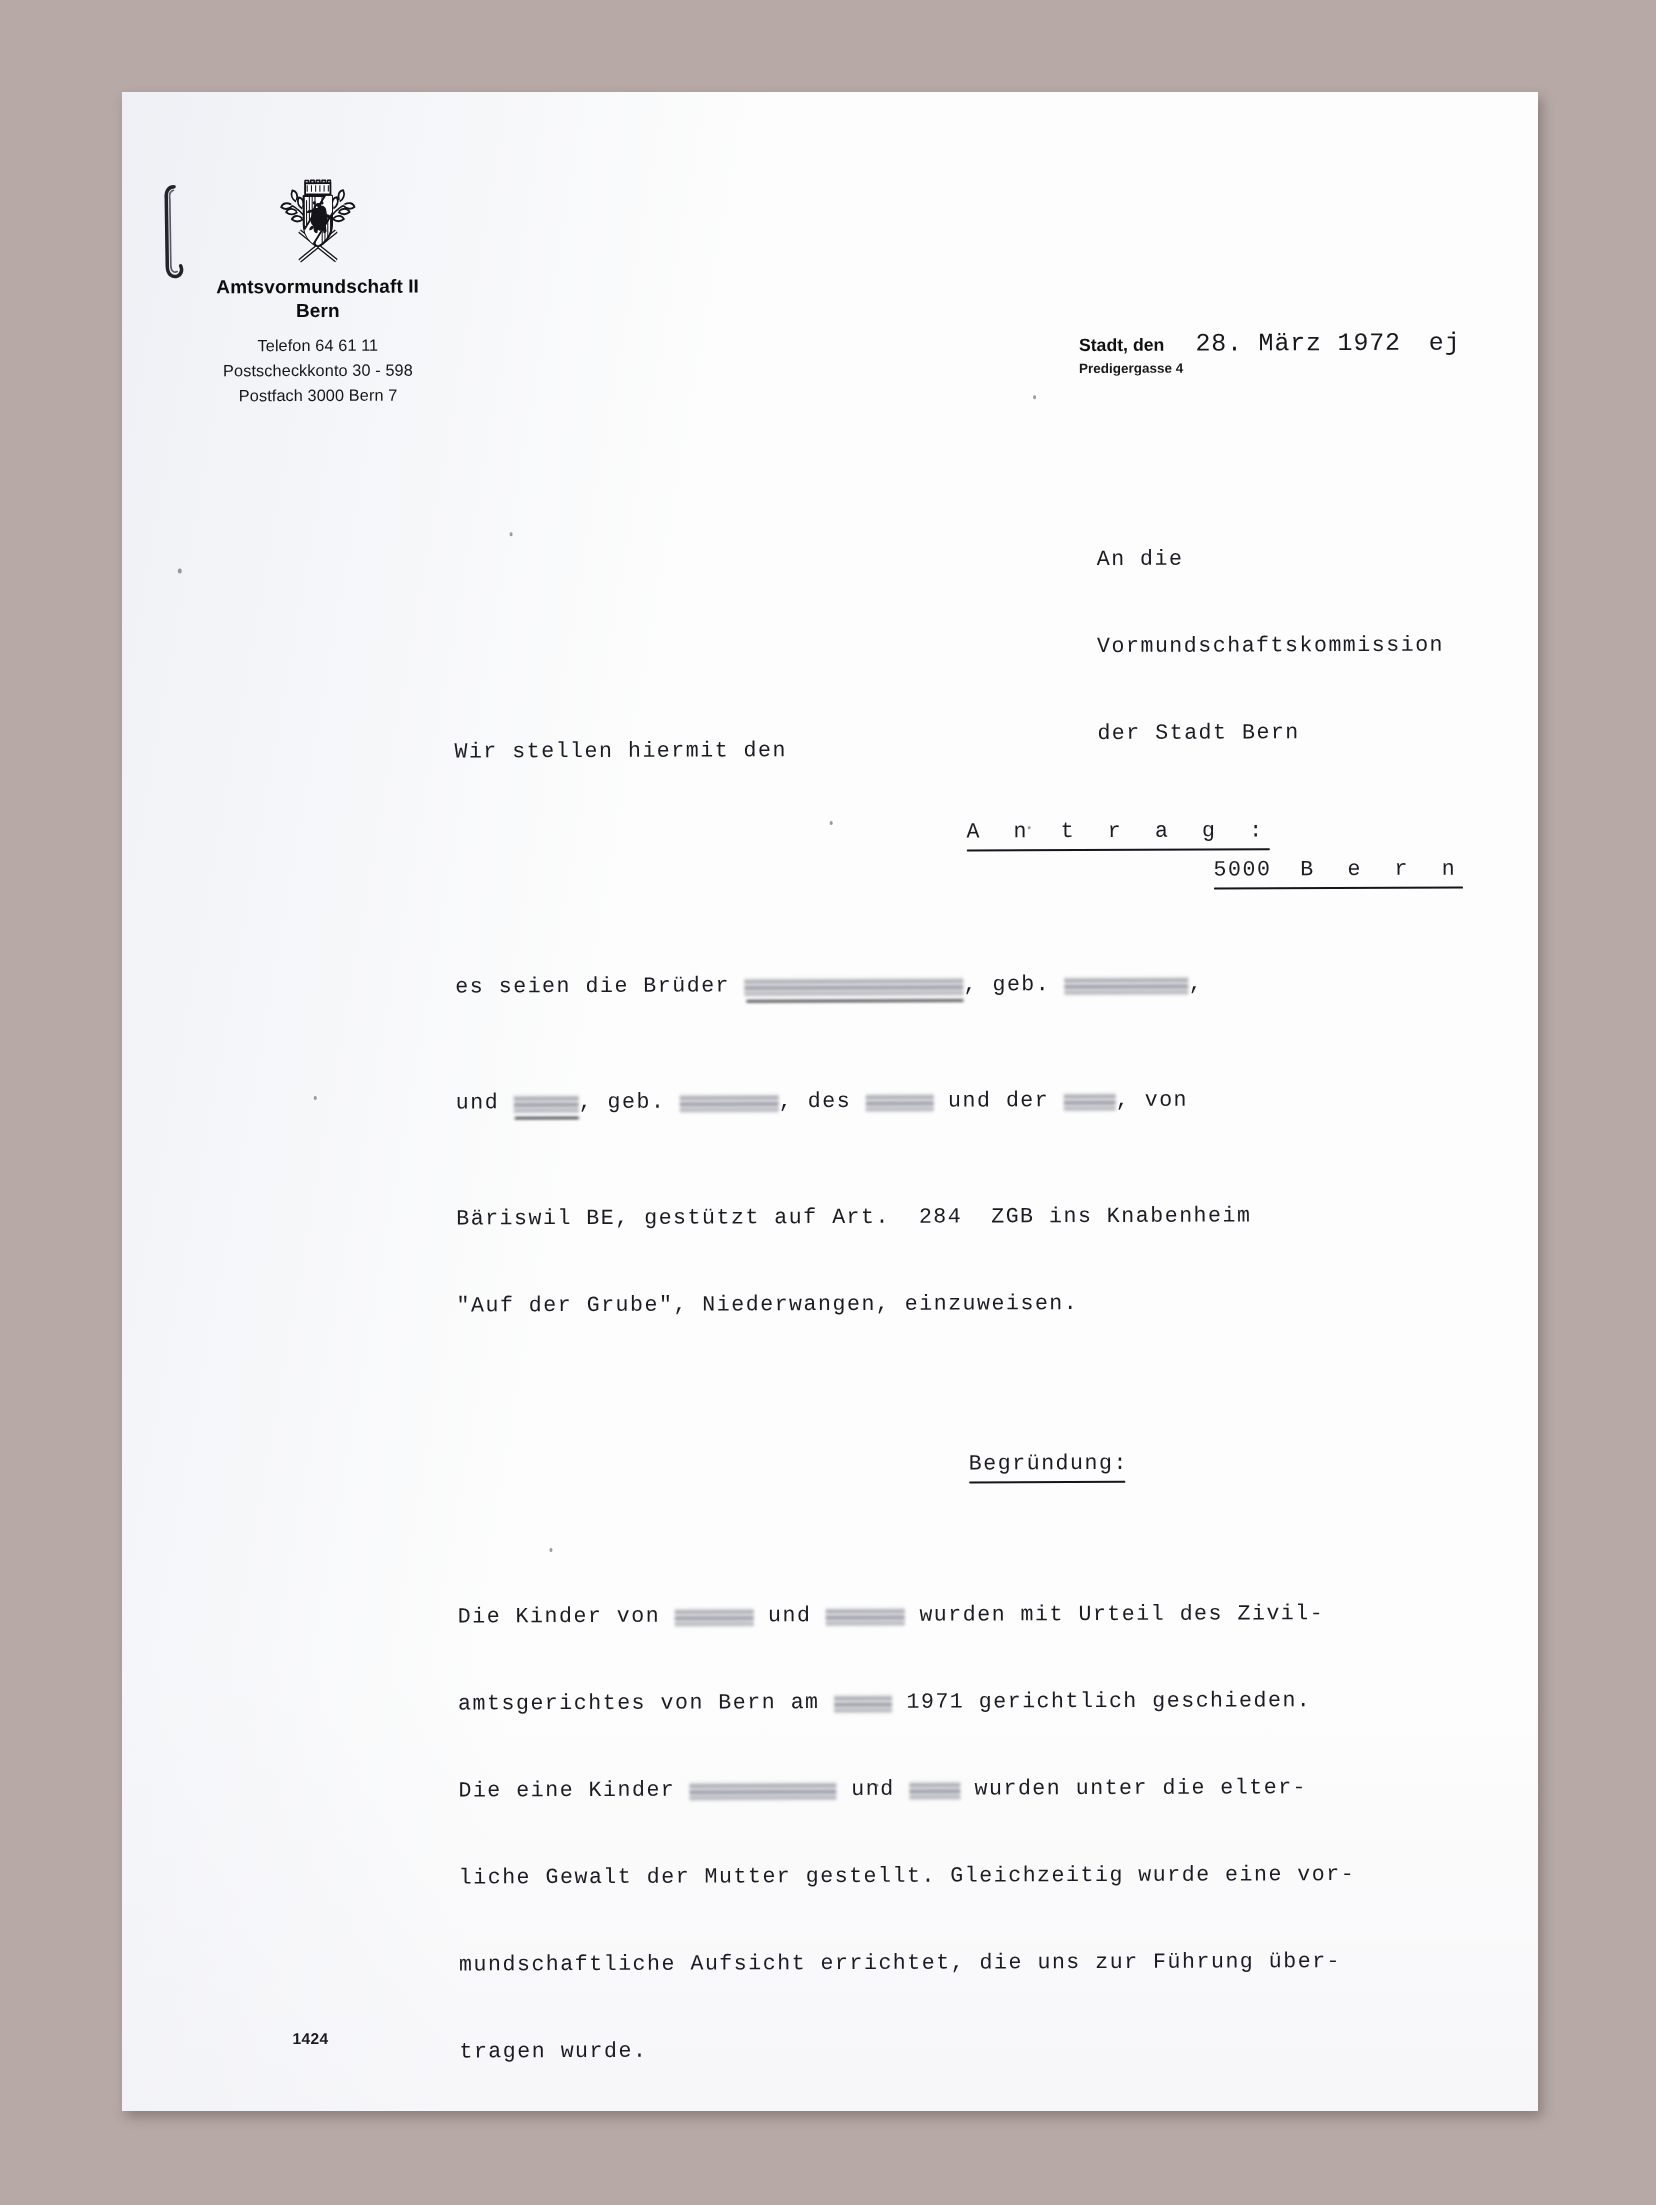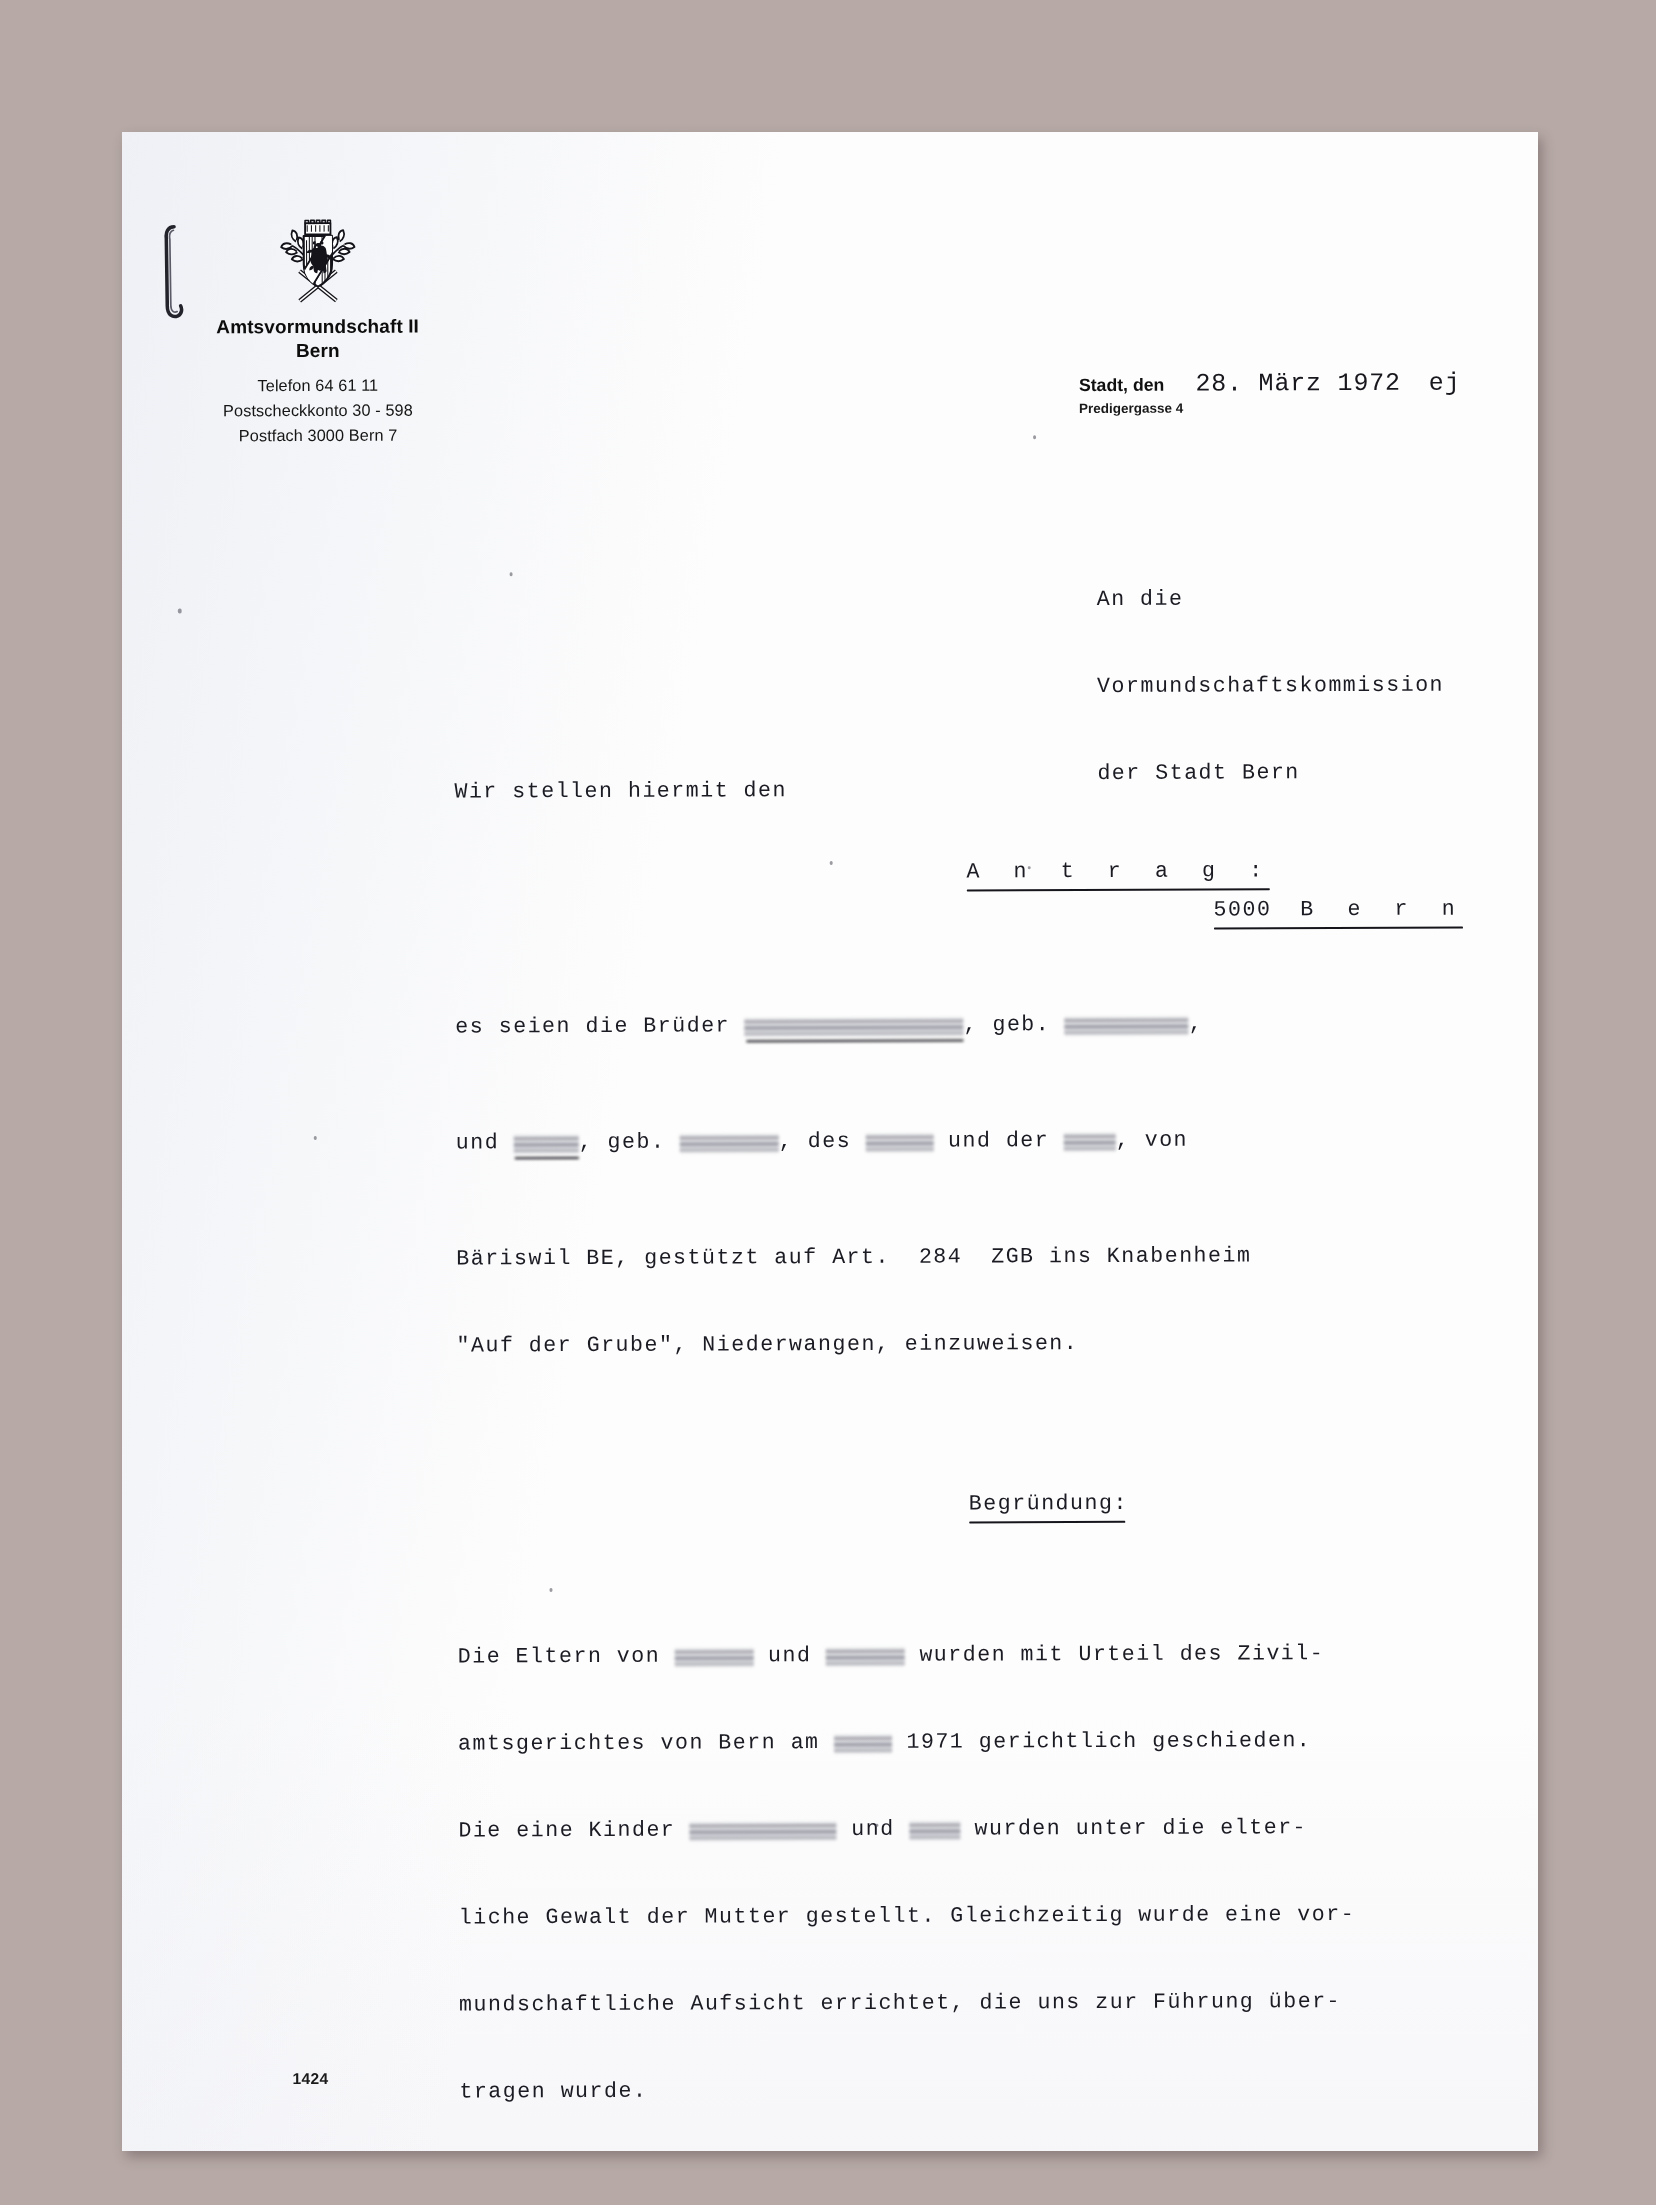--- a/index.html
+++ b/index.html
@@ -12,21 +12,20 @@
     position:relative;
   }
 
   
   #sheet{
     position:absolute;
     left:122px;top:92px;
     width:1416px;height:2019px;
     background:#fdfdfd;
     box-shadow:4.2px 5.7px 11.3px rgba(60,45,45,.35);
-    margin-top:40px;
   }
   
   #sheet:before{
     content:"";position:absolute;inset:0;
     background:
       linear-gradient(100deg,rgba(236,238,244,.85) 0%,rgba(255,255,255,0) 38%),
       linear-gradient(0deg,rgba(244,244,248,.7) 0%,rgba(255,255,255,0) 22%);
     pointer-events:none;
   }
   
@@ -240,21 +239,21 @@
 
         <div>Bäriswil BE, gestützt auf Art.  284  ZGB ins Knabenheim</div>
         <div class="faint">"Auf der Grube", Niederwangen, einzuweisen.</div>
       </div>
 
       <div class="tw ctr-head" style="margin-bottom:35px;">
         <span class="head-begr tw-underline">Begründung:</span>
       </div>
 
       <div class="tw para">
-        <div><span>Die Eltern von </span><span class="rd" style="width:79px;"></span><span> und </span><span class="rd" style="width:79px;"></span><span> wurden mit Urteil des Zivil-</span></div>
+        <div><span>Die Kinder von </span><span class="rd" style="width:79px;"></span><span> und </span><span class="rd" style="width:79px;"></span><span> wurden mit Urteil des Zivil-</span></div>
         <div><span>amtsgerichtes von Bern am </span><span class="rd" style="width:58px;"></span><span> 1971 gerichtlich geschieden.</span></div>
         <div><span>Die eine Kinder </span><span class="rd" style="width:147px;"></span><span> und </span><span class="rd" style="width:51px;"></span><span> wurden unter die elter-</span></div>
         <div>liche Gewalt der Mutter gestellt. Gleichzeitig wurde eine vor-</div>
         <div>mundschaftliche Aufsicht errichtet, die uns zur Führung über-</div>
         <div>tragen wurde.</div>
       </div>
 
       <div class="tw para" style="position:relative;">
         <div></div>
         

